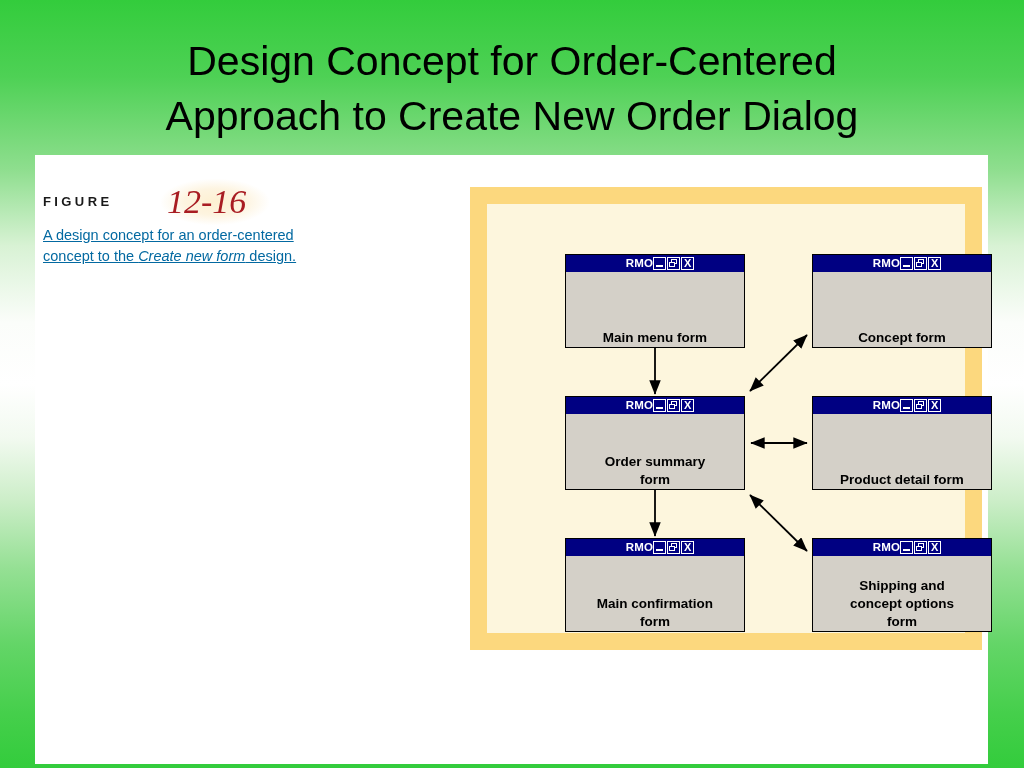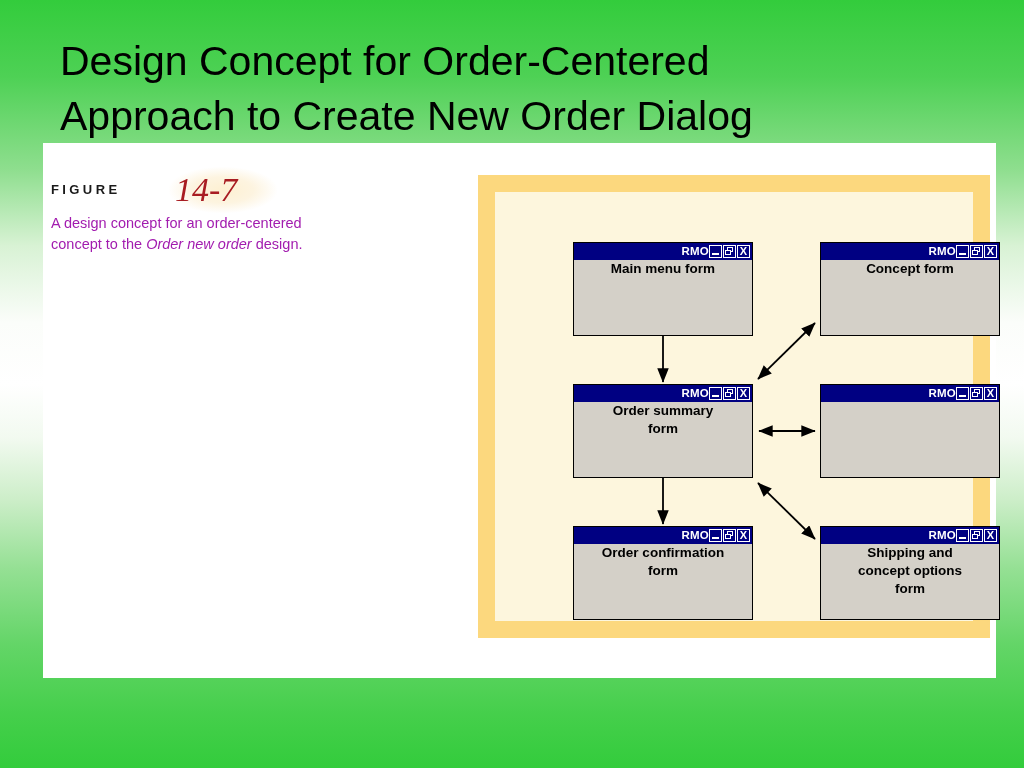--- a/index.html
+++ b/index.html
@@ -34,38 +34,37 @@
         #45cf4b 93%,
         #33cc3c 100%);
   }
 
   
   #title {
     position: absolute;
     left: 60px;
     top: 34px;
     width: 904px;
-    text-align: left;
+    text-align: center;
     color: #000000;
     font-size: 41px;
     line-height: 55px;
     font-weight: normal;
     letter-spacing: 0px;
     white-space: pre-line;
   }
 
   
   #card {
     position: absolute;
     left: 35px;
-    top: 143px;
+    top: 155px;
     width: 953px;
-    height: 535px;
+    height: 609px;
     background: #ffffff;
-    margin-left: 8px;
   }
 
   
   #figure-block {
     position: absolute;
     left: 8px;
     top: 28px;
     width: 300px;
   }
   #figure-head {
@@ -95,22 +94,23 @@
     top: 0px;
     font-family: "Liberation Serif", serif;
     font-style: italic;
     font-size: 34px;
     color: #a81c22;
   }
   #figure-caption {
     margin-top: 6px;
     font-size: 14.5px;
     line-height: 21px;
-    color: #a21caf;
+    color: #0369a1;
     width: 262px;
+    text-decoration: underline;
   }
   #figure-caption .ital {
     font-style: italic;
   }
 
   
   #panel {
     position: absolute;
     left: 435px;
     top: 32px;
@@ -144,21 +144,21 @@
     position: absolute;
     border: 1px solid #000000;
     background: #d4d0c8;
     box-sizing: border-box;
   }
   .titlebar {
     height: 17px;
     background: #000082;
     display: flex;
     align-items: center;
-    justify-content: flex-end;
+    justify-content: center;
     padding: 0 2px 0 12px;
     box-sizing: border-box;
   }
   .titlebar-text {
     color: #ffffff;
     font-size: 11.5px;
     font-weight: bold;
     letter-spacing: 0.2px;
     line-height: 1;
   }
@@ -212,21 +212,21 @@
     color: #ffffff;
     font-size: 11px;
     font-weight: bold;
     line-height: 11px;
     text-align: center;
     font-family: "Liberation Sans", sans-serif;
   }
   .form-body {
     height: calc(100% - 17px);
     display: flex;
-    align-items: flex-start;
+    align-items: flex-end;
     justify-content: center;
     text-align: center;
     padding: 0 12px;
     box-sizing: border-box;
   }
   .form-label {
     font-size: 13.5px;
     font-weight: bold;
     color: #000000;
     line-height: 18px;
@@ -240,25 +240,25 @@
 
   <div id="title">Design Concept for Order-Centered
 Approach to Create New Order Dialog</div>
 
   <div id="card">
 
     <div id="figure-block">
       <div id="figure-head">
         <div id="figure-glow"></div>
         <span id="figure-word">FIGURE</span>
-        <span id="figure-number">14-7</span>
+        <span id="figure-number">12-16</span>
       </div>
       <div id="figure-caption">
         <span>A design concept for an order-centered</span><br>
-        <span>concept to the </span><span class="ital">Order new order</span><span> design.</span>
+        <span>concept to the </span><span class="ital">Create new form</span><span> design.</span>
       </div>
     </div>
 
     <div id="panel">
       <div id="panel-inner">
         <div id="diagram">
 
           <svg id="arrows" width="478" height="429" viewBox="0 0 478 429">
             <defs>
               <marker id="ah" markerWidth="9" markerHeight="9" refX="7.6" refY="3.2" orient="auto" markerUnits="strokeWidth">
@@ -325,33 +325,36 @@
 
           <div class="form-window" style="left:325px; top:192px; width:180px; height:94px;">
             <div class="titlebar">
               <span class="titlebar-text">RMO</span>
               <span class="win-controls">
                 <span class="win-btn min"></span>
                 <span class="win-btn restore"></span>
                 <span class="win-btn close">X</span>
               </span>
             </div>
+            <div class="form-body">
+              <span class="form-label">Product detail form</span>
+            </div>
           </div>
 
           <div class="form-window" style="left:78px;  top:334px; width:180px; height:94px;">
             <div class="titlebar">
               <span class="titlebar-text">RMO</span>
               <span class="win-controls">
                 <span class="win-btn min"></span>
                 <span class="win-btn restore"></span>
                 <span class="win-btn close">X</span>
               </span>
             </div>
             <div class="form-body">
-              <span class="form-label">Order confirmation
+              <span class="form-label">Main confirmation
 form</span>
             </div>
           </div>
 
           <div class="form-window" style="left:325px; top:334px; width:180px; height:94px;">
             <div class="titlebar">
               <span class="titlebar-text">RMO</span>
               <span class="win-controls">
                 <span class="win-btn min"></span>
                 <span class="win-btn restore"></span>

